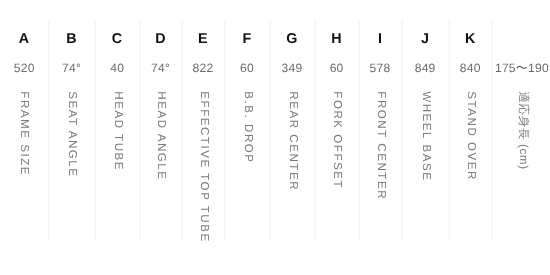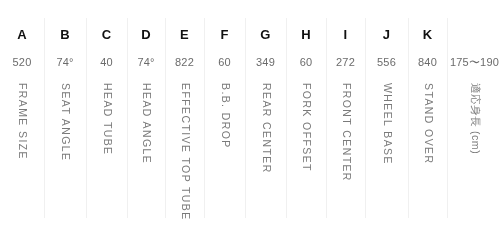--- a/index.html
+++ b/index.html
@@ -171,30 +171,30 @@
     <div class="col-code">H</div>
     <div class="col-value">60</div>
     <div class="col-label-wrap">
       <div class="col-label">FORK OFFSET</div>
     </div>
   </div>
 
   <div class="geo-column" style="width:39px">
     <span class="divider"></span>
     <div class="col-code">I</div>
-    <div class="col-value">272</div>
+    <div class="col-value">578</div>
     <div class="col-label-wrap">
       <div class="col-label">FRONT CENTER</div>
     </div>
   </div>
 
   <div class="geo-column" style="width:43px">
     <span class="divider"></span>
     <div class="col-code">J</div>
-    <div class="col-value">556</div>
+    <div class="col-value">849</div>
     <div class="col-label-wrap">
       <div class="col-label">WHEEL BASE</div>
     </div>
   </div>
 
   <div class="geo-column" style="width:39px">
     <span class="divider"></span>
     <div class="col-code">K</div>
     <div class="col-value">840</div>
     <div class="col-label-wrap">

